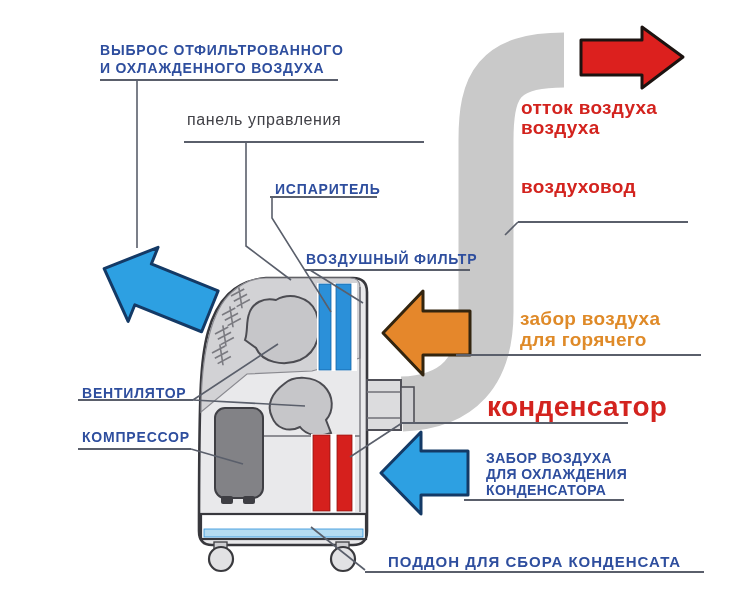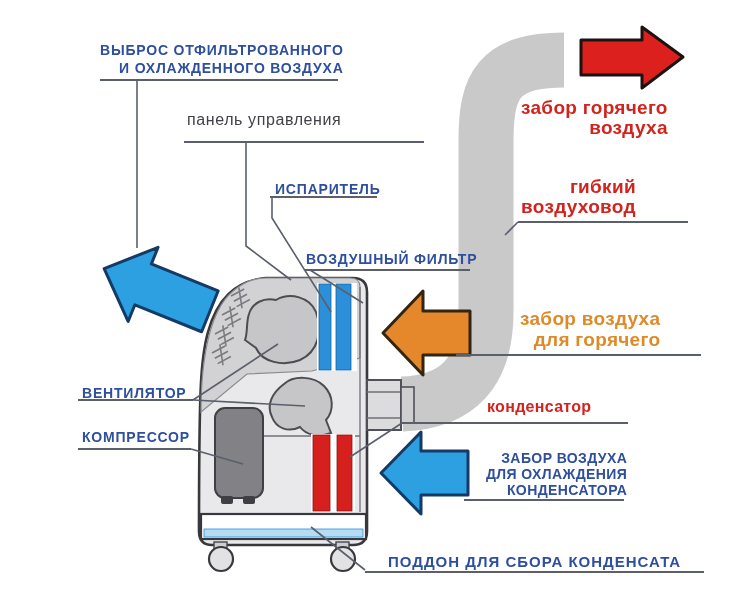--- a/index.html
+++ b/index.html
@@ -2,26 +2,26 @@
 <html style="--label_blue: #2e4e9e; --label_red: #d3231e; --label_orange: #df8a28; --label_dark: #414147; --arrow_blue_fill: #2da0e2; --arrow_blue_stroke: #143a66; --arrow_red_fill: #dc201e; --arrow_red_stroke: #1c1310; --arrow_orange_fill: #e5872b; --arrow_orange_stroke: #33250f; --duct_gray: #c9c9c9; --body_fill: #e9e9eb; --body_stroke: #38383d; --panel_gray: #d2d2d5; --fan_gray: #c6c6c9; --compressor_gray: #828286; --stripe_blue: #2b90d9; --stripe_red: #d6201d; --tray_blue: #b5dcf2; --line_gray: #5a5f6b;"><head>
 <meta charset="utf-8">
 <style>
   html,body{margin:0;padding:0;background:#fff;}
   #stage{
     position:relative;width:741px;height:600px;background:#ffffff;overflow:hidden;
     font-family:"Liberation Sans", sans-serif;
   }
   #art{position:absolute;left:0;top:0;}
   .lbl{position:absolute;white-space:nowrap;font-weight:bold;}
-  .lbl span{display:block;text-align:right;}
+  .lbl span{display:block;}
   .lbl-blue{color:var(--label_blue,#2e4e9e);font-size:14px;line-height:18px;letter-spacing:.8px;}
   .lbl-blue-sm{color:var(--label_blue,#2e4e9e);font-size:14px;line-height:16px;letter-spacing:.4px;}
   .lbl-pan{color:var(--label_dark,#414147);font-size:16px;font-weight:normal;letter-spacing:.6px;}
   .lbl-red{color:var(--label_red,#d3231e);font-size:19px;line-height:20px;letter-spacing:.3px;}
-  .lbl-red-lg{color:var(--label_red,#d3231e);font-size:16px;line-height:22px;letter-spacing:.3px;}
+  .lbl-red-lg{color:var(--label_red,#d3231e);font-size:28px;line-height:22px;letter-spacing:.3px;}
   .lbl-orange{color:var(--label_orange,#df8a28);font-size:19px;line-height:21px;letter-spacing:.3px;}
   .lbl-pan-tray{color:var(--label_blue,#2e4e9e);font-size:15px;letter-spacing:1px;}
 
   
   .duct{fill:none;stroke:var(--duct_gray,#c9c9c9);stroke-width:55;}
   .body-shell{fill:var(--body_fill,#e9e9eb);stroke:var(--body_stroke,#38383d);stroke-width:2.6;}
   .panel-area{fill:var(--panel_gray,#d2d2d5);stroke:#8a8a90;stroke-width:1.2;}
   .fan{fill:var(--fan_gray,#c6c6c9);stroke:#4c4c52;stroke-width:2;}
   .compressor{fill:var(--compressor_gray,#828286);stroke:#3f3f44;stroke-width:2;}
   .foot{fill:#3f3f44;}
@@ -178,26 +178,25 @@
 
   <div class="lbl lbl-blue" style="left:82px;top:384px;">
     <span>ВЕНТИЛЯТОР</span>
   </div>
 
   <div class="lbl lbl-blue" style="left:82px;top:428px;">
     <span>КОМПРЕССОР</span>
   </div>
 
   <div class="lbl lbl-red" style="left:521px;top:98px;">
-    <span>забор горячего</span>
+    <span>отток воздуха</span>
     <span>воздуха</span>
   </div>
 
   <div class="lbl lbl-red" style="left:521px;top:177px;">
-    <span>гибкий</span>
     <span>воздуховод</span>
   </div>
 
   <div class="lbl lbl-orange" style="left:520px;top:308px;">
     <span>забор воздуха</span>
     <span>для горячего</span>
   </div>
 
   <div class="lbl lbl-red-lg" style="left:487px;top:396px;">
     <span>конденсатор</span>

